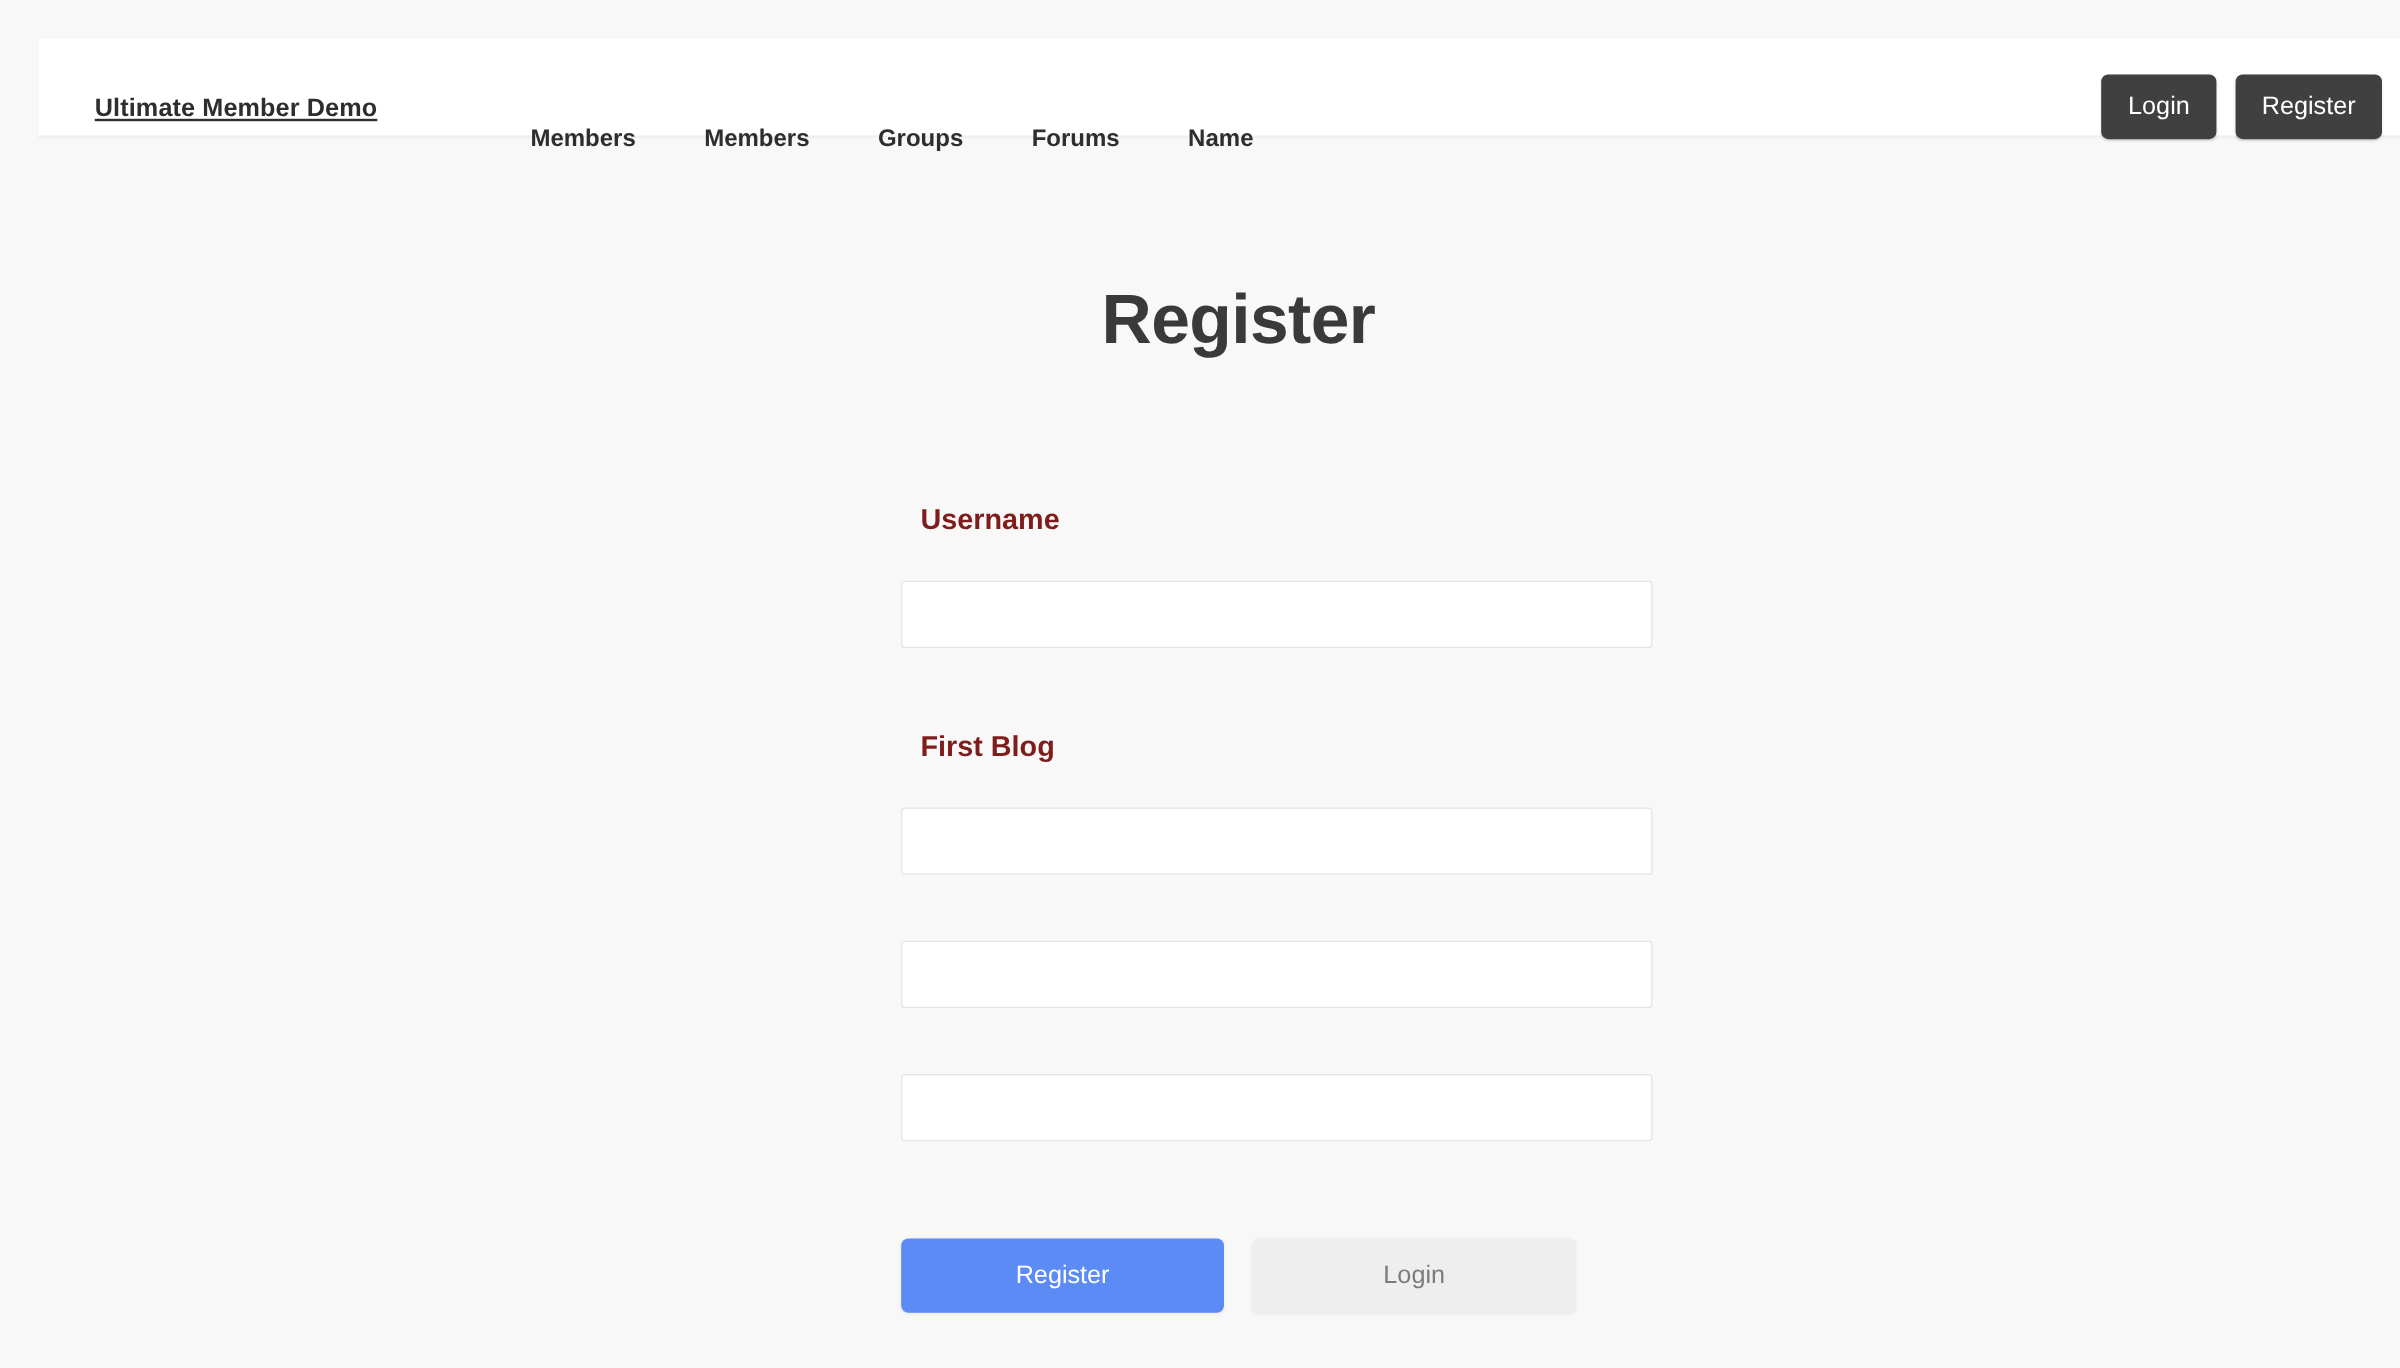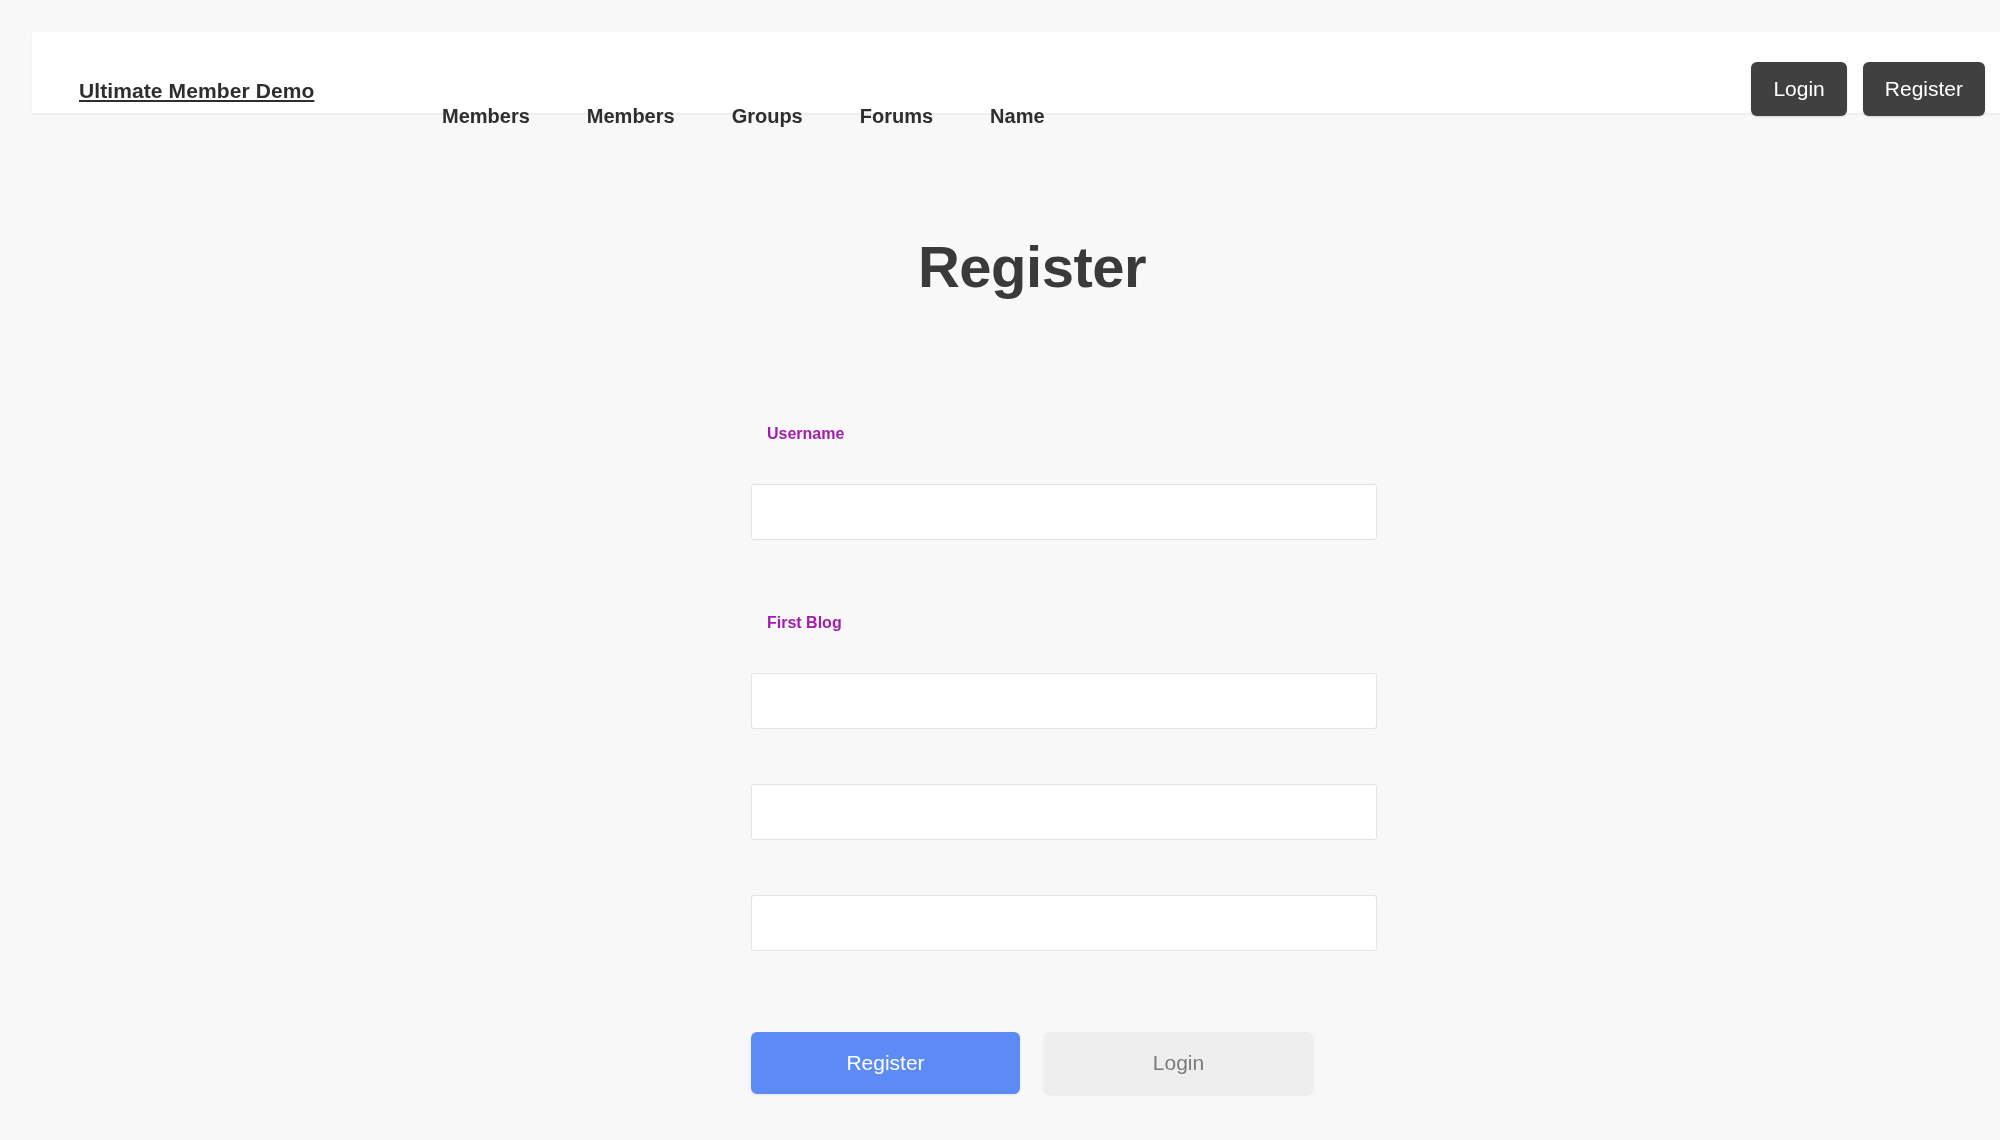--- a/index.html
+++ b/index.html
@@ -102,23 +102,23 @@
 
   .register-form {
     width: 626px;
     margin-top: 60px;
   }
 
   .form-field { margin-bottom: 0; }
 
   .field-label {
     display: block;
-    font-size: 16px;
-    font-weight: 700;
-    color: #a21caf;
+    font-size: 24px;
+    font-weight: 700;
+    color: #7f1d1d;
     line-height: 24px;
     margin-bottom: 22px;
   }
 
   .field-input {
     display: block;
     width: 626px;
     height: 56px;
     background: #ffffff;
     border: 1px solid #e3e3e3;

